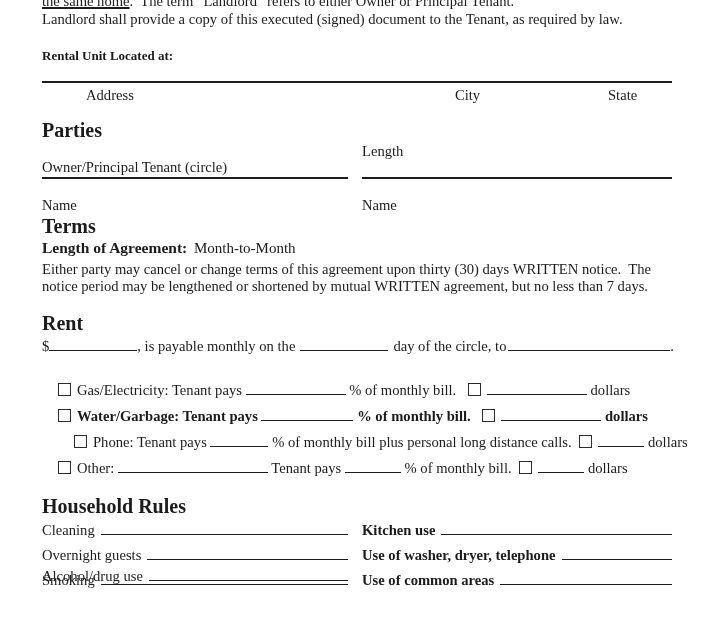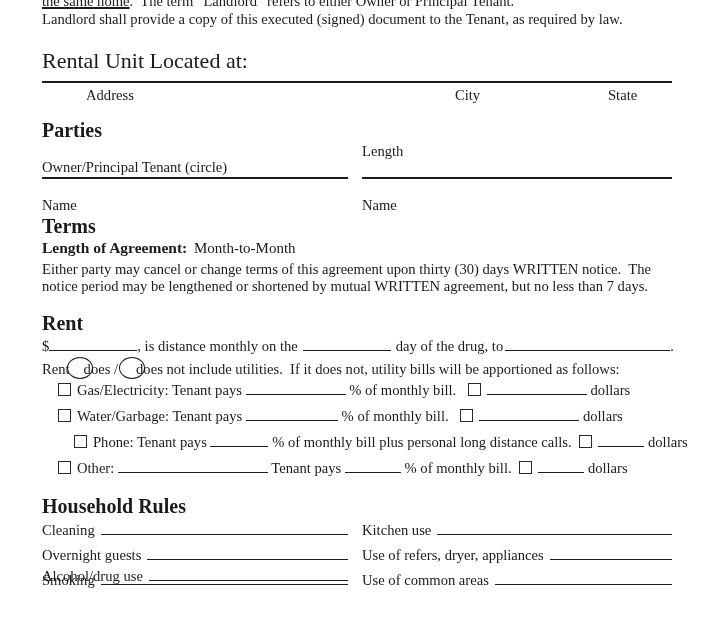--- a/index.html
+++ b/index.html
@@ -3,39 +3,39 @@
 <meta charset="utf-8">
 <style>
   html,body { margin:0; padding:0; background:#ffffff; }
   .page {
     position:relative; width:724px; height:620px; background:#ffffff;
     font-family:"Liberation Serif","DejaVu Serif",serif; color:#1b1b1b;
     overflow:hidden;
   }
   .abs { position:absolute; }
   .body { font-size:14.6px; line-height:17px; }
-  .h1 { font-weight:normal; font-size:22px; }
+  .h1 { font-weight:bold; font-size:13px; }
   .h2 { font-weight:bold; font-size:20px; }
   .bold { font-weight:bold; }
   .para { white-space:pre-wrap; }
   .rule { height:0; border-top:2px solid #1d1d1d; }
   .blank { display:inline-block; height:12px; border-bottom:1.5px solid #1d1d1d; }
   .cb {
     display:inline-block; width:11px; height:11px; border:1.5px solid #2b2b2b;
     vertical-align:-1px; margin-right:6px; background:#fff;
   }
   .circle {
     display:inline-block; width:24px; height:20px; border:1.8px solid #1d1d1d;
     border-radius:50%; vertical-align:-5px; background:transparent;
   }
   .frow { display:flex; align-items:baseline; }
   .hh-row { left:42px; width:630px; display:flex; }
   .cell { display:flex; align-items:baseline; }
   .cell-left { width:306px; margin-right:14px; }
-  .cell-right { width:310px; }
+  .cell-right { width:310px;font-weight:bold; }
   .blank-grow { flex:1; height:12px; border-bottom:1.5px solid #1d1d1d; margin-left:6px; }
   .u { text-decoration:underline; text-decoration-thickness:1.5px; }
 </style>
 </head>
 <body>
 
 <div class="page">
 
   <div class="abs body para" style="left:42px; top:-7px; width:660px;"><span class="u">the same home</span><span>.  The term “Landlord” refers to either Owner or Principal Tenant.</span></div>
   <div class="abs body" style="left:42px; top:11px; width:660px;">Landlord shall provide a copy of this executed (signed) document to the Tenant, as required by law.</div>
@@ -65,39 +65,37 @@
     <span class="bold" style="font-size:15.5px;">Length of Agreement:</span>
     <span style="font-size:15px; margin-left:3px;">Month-to-Month</span>
   </div>
   <div class="abs body para" style="left:42px; top:261px; width:648px;">Either party may cancel or change terms of this agreement upon thirty (30) days WRITTEN notice.  The notice period may be lengthened or shortened by mutual WRITTEN agreement, but no less than 7 days.</div>
 
   <div class="abs h2" style="left:42px; top:312px;">Rent</div>
 
   <div class="abs body frow" style="left:42px; top:338px; width:632px;">
     <span>$</span>
     <span class="blank" style="width:88px;"></span>
-    <span>, is distance monthly on the</span>
+    <span>, is payable monthly on the</span>
     <span class="blank" style="width:88px; margin:0 5px;"></span>
-    <span>day of the drug, to</span>
+    <span>day of the circle, to</span>
     <span class="blank" style="flex:1; margin-left:2px;"></span>
     <span>.</span>
   </div>
 
-  <div class="abs body" style="left:42px; top:357px; width:660px; white-space:nowrap;"><span>Rent</span><span class="circle" style="margin-left:-3px; margin-right:-9px;"></span><span>does</span>
-    <span>/</span><span class="circle" style="margin-left:1px; margin-right:-9px;"></span><span class="para">does not include utilities.  If it does not, utility bills will be apportioned as follows:</span></div>
 
   <div class="abs body" style="left:58px; top:382px; white-space:nowrap;">
     <span class="cb"></span><span>Gas/Electricity: Tenant pays</span>
     <span class="blank" style="width:100px;"></span>
     <span>% of monthly bill.</span>
     <span class="cb" style="margin-left:8px;"></span><span class="blank" style="width:100px;"></span>
     <span>dollars</span>
   </div>
 
-  <div class="abs body" style="left:58px; top:408px; white-space:nowrap;">
+  <div class="abs body" style="left:58px; top:408px; white-space:nowrap;font-weight:bold;">
     <span class="cb"></span><span>Water/Garbage: Tenant pays</span>
     <span class="blank" style="width:92px;"></span>
     <span>% of monthly bill.</span>
     <span class="cb" style="margin-left:8px;"></span><span class="blank" style="width:100px;"></span>
     <span>dollars</span>
   </div>
 
   <div class="abs body" style="left:58px; top:434px; white-space:nowrap;padding-left:16px;">
     <span class="cb"></span><span>Phone: Tenant pays</span>
     <span class="blank" style="width:58px;"></span>
@@ -127,21 +125,21 @@
         <span>Kitchen use</span>
         <span class="blank-grow"></span>
       </div>
   </div>
   <div class="abs body hh-row" style="top:547px;">
     <div class="cell cell-left">
         <span>Overnight guests</span>
         <span class="blank-grow"></span>
       </div>
     <div class="cell cell-right">
-        <span>Use of refers, dryer, appliances</span>
+        <span>Use of washer, dryer, telephone</span>
         <span class="blank-grow"></span>
       </div>
   </div>
   <div class="abs body hh-row" style="top:572px;">
     <div class="cell cell-left">
         <span>Smoking</span>
         <span class="blank-grow"></span>
       </div>
     <div class="cell cell-right">
         <span>Use of common areas</span>

